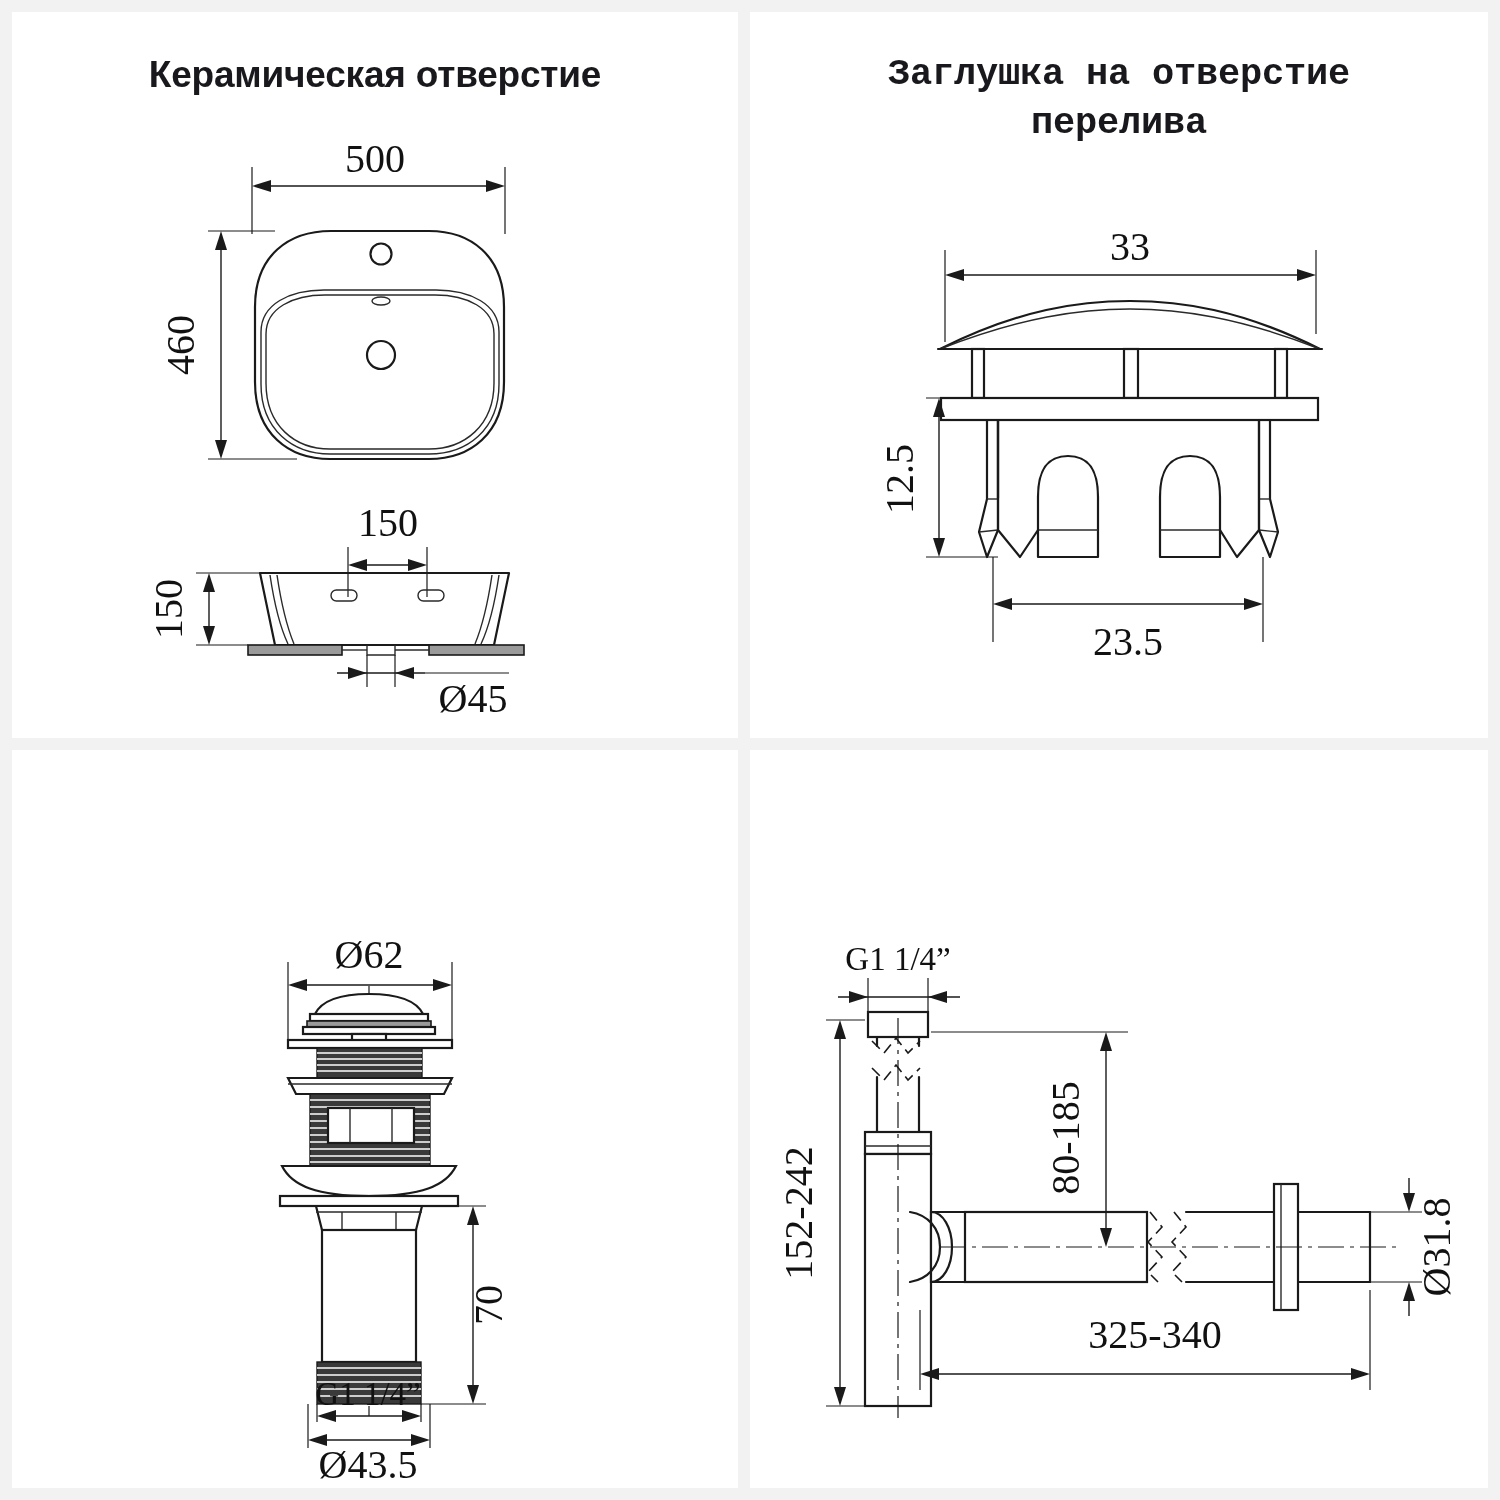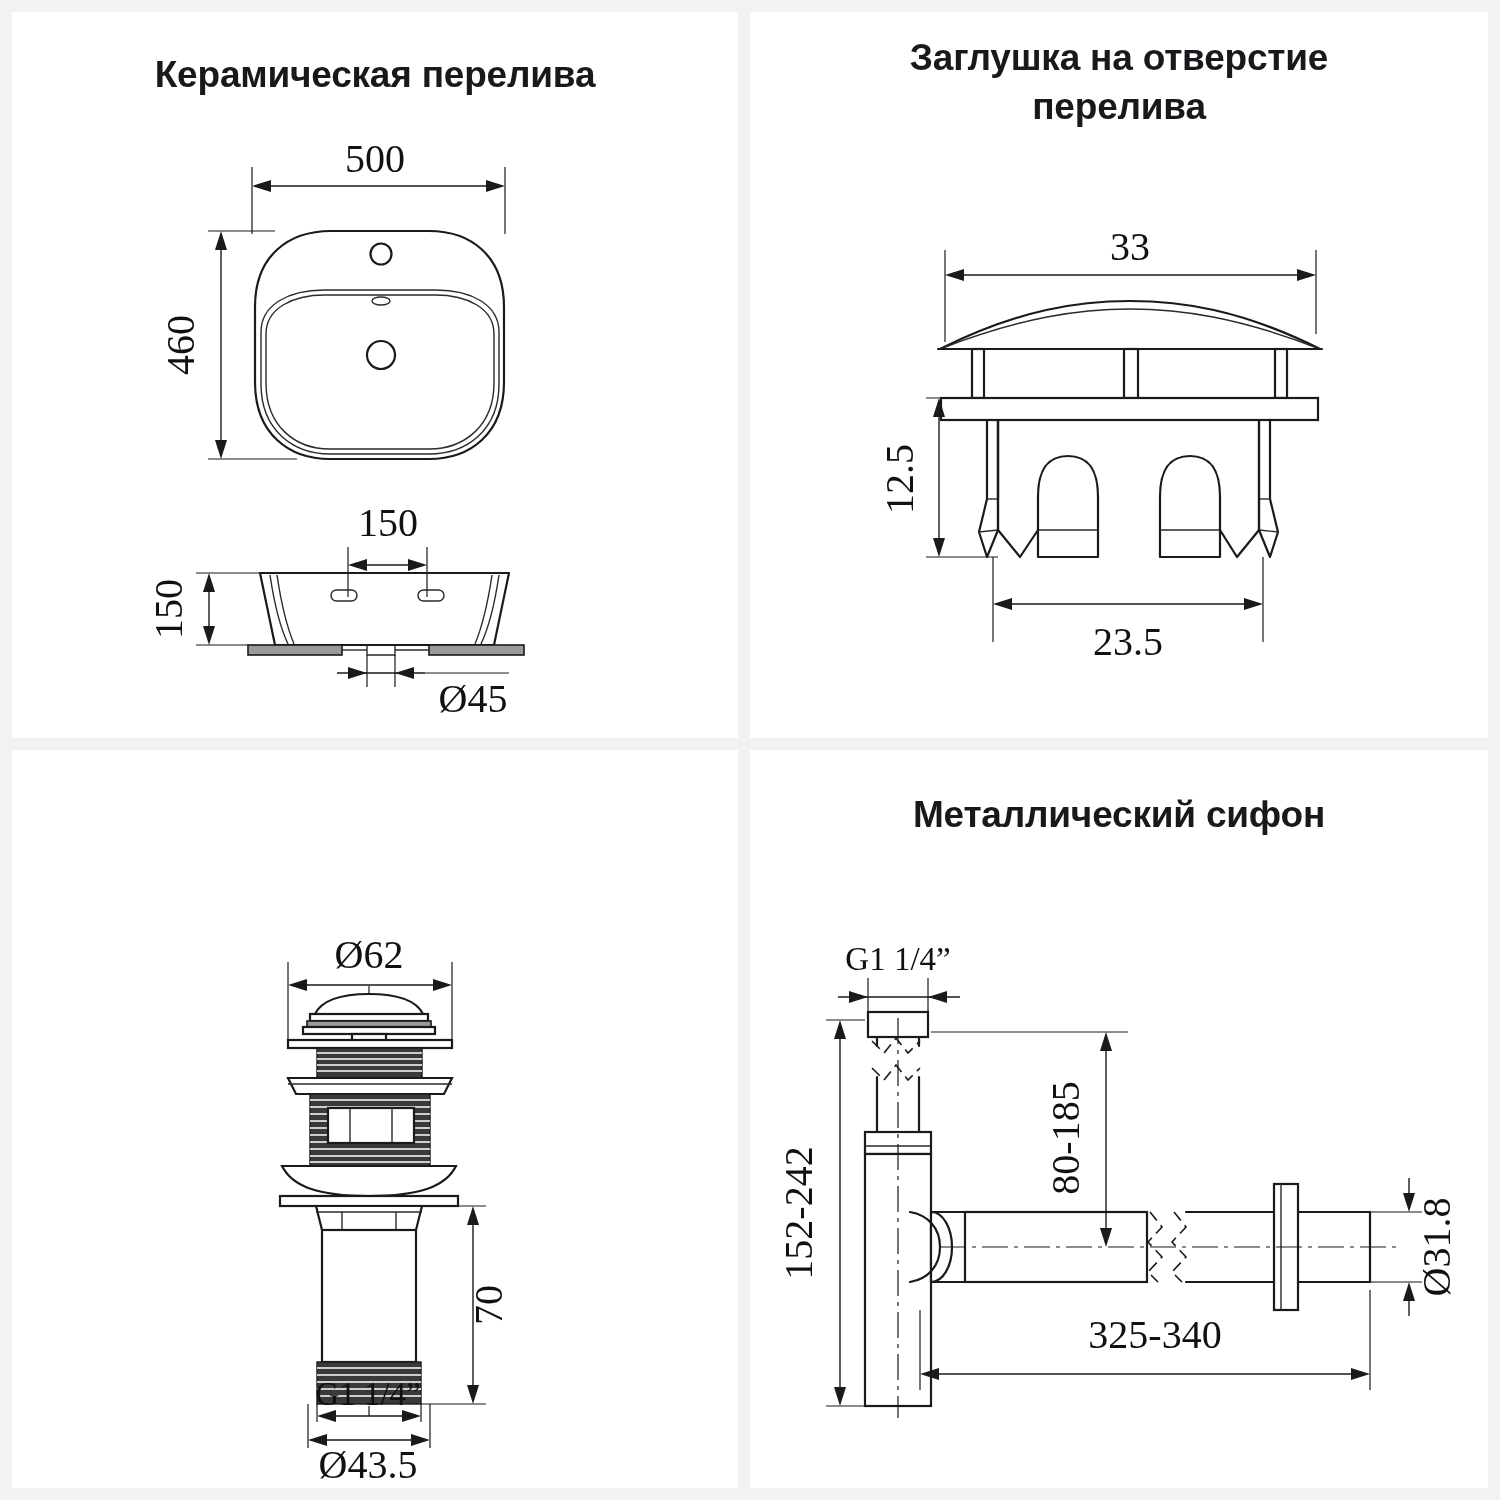--- a/index.html
+++ b/index.html
@@ -30,21 +30,21 @@
     text-align: center;
     font-family: "Liberation Sans", sans-serif;
     font-weight: bold;
     font-size: 37px;
     line-height: 49px;
     letter-spacing: -0.2px;
     color: #19191d;
     white-space: pre-line;
   }
   .t-tl { top: 38px; }
-  .t-tr { top: 21px; }
+  .t-tr { top: 38px; font-family: Liberation Mono, monospace; }
   .t-bl { top: 40px; }
   .t-br { top: 40px; }
 
   svg { position: absolute; left: 0; top: 0; overflow: visible; }
 
   .ln      { stroke: #1a1a1a; stroke-width: 2.2; fill: none; stroke-linecap: round; stroke-linejoin: round; }
   .ln-thin { stroke: #2a2a2a; stroke-width: 1.4; fill: none; }
   .ln-dim  { stroke: #1a1a1a; stroke-width: 1.4; fill: none; }
   .ln-ext  { stroke: #1a1a1a; stroke-width: 1.2; fill: none; }
   .ln-ctr  { stroke: #1a1a1a; stroke-width: 1.2; fill: none;
@@ -67,21 +67,21 @@
     font-size: 33px;
     fill: #111111;
   }
 </style>
 </head>
 <body>
 
 <div id="sheet">
 
   <div class="panel panel-tl">
-    <div class="panel-title t-tl">Керамическая перелива</div>
+    <div class="panel-title t-tl">Керамическая отверстие</div>
 
     <svg width="726" height="726" viewBox="0 0 726 726">
 
       <line class="ln-ext" x1="240" y1="155" x2="240" y2="222"></line>
       <line class="ln-ext" x1="493" y1="155" x2="493" y2="222"></line>
 
       <g>
         <line class="ln-dim" x1="246" y1="174" x2="487" y2="174"></line>
         <polygon class="arrow" points="240,174 259,168 259,180"></polygon>
         <polygon class="arrow" points="493,174 474,168 474,180"></polygon>
@@ -352,21 +352,20 @@
       </g>
 
       <text class="dimtext" x="357" y="218" text-anchor="middle">Ø62</text>
       <text class="dimtext" x="490" y="555" text-anchor="middle" transform="rotate(-90 490 555)">70</text>
       <text class="dimtext-sm" x="356" y="655" text-anchor="middle">G1 1/4”</text>
       <text class="dimtext" x="356" y="728" text-anchor="middle">Ø43.5</text>
     </svg>
   </div>
 
   <div class="panel panel-br">
-    <div class="panel-title t-br">Металлический сифон</div>
 
     <svg width="738" height="738" viewBox="0 0 738 738">
 
       <line class="ln-ext" x1="118" y1="228" x2="118" y2="262"></line>
       <line class="ln-ext" x1="178" y1="228" x2="178" y2="262"></line>
       <g>
         <line class="ln-dim" x1="88" y1="247" x2="210" y2="247"></line>
         <polygon class="arrow" points="118,247 99,241 99,253"></polygon>
         <polygon class="arrow" points="178,247 197,241 197,253"></polygon>
       </g>

